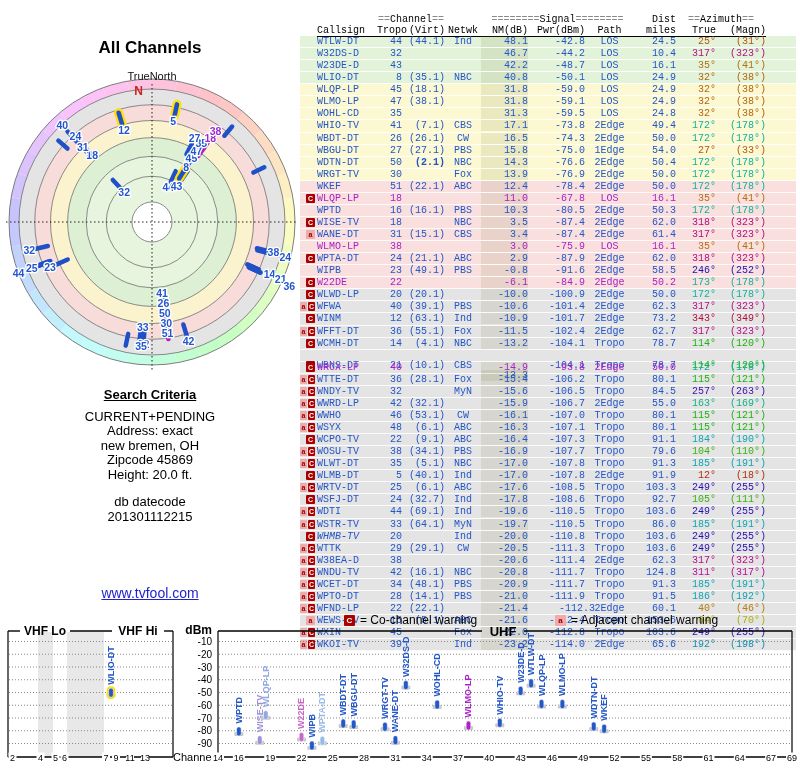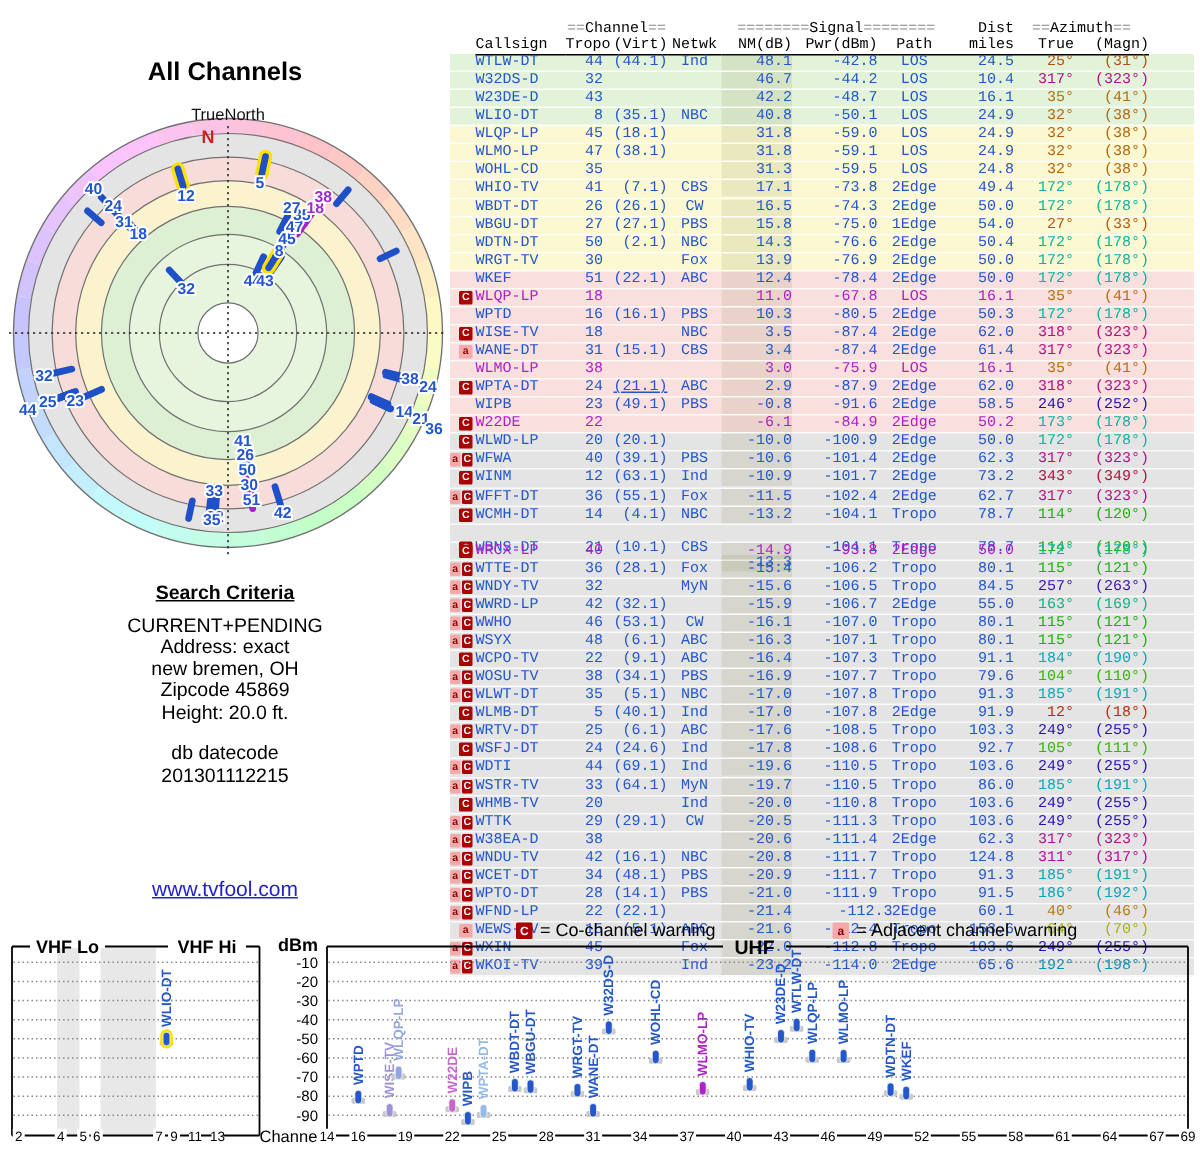--- a/index.html
+++ b/index.html
@@ -355,21 +355,21 @@
         <div class="cell r" style="color: rgb(35, 86, 200);">-75.0</div>
         <div class="cell c" style="color: rgb(35, 86, 200);">1Edge</div>
         <div class="cell r" style="color: rgb(35, 86, 200);">54.0</div>
         <div class="cell r" style="color: rgb(179, 89, 15);">27°</div>
         <div class="cell r" style="color: rgb(179, 89, 15);">(33°)</div>
       </div>
       <div class="trow drow bg-y">
         <div class="cell warnbox"></div>
         <div class="cell l" style="color: rgb(35, 86, 200);">WDTN-DT</div>
         <div class="cell r" style="color: rgb(35, 86, 200);">50</div>
-        <div class="cell r" style="color: rgb(35, 86, 200);">(2.1)</div>
+        <div class="cell r" style="color: rgb(35, 86, 200); font-weight: bold;">(2.1)</div>
         <div class="cell c" style="color: rgb(35, 86, 200);">NBC</div>
         <div class="cell r nmcell" style="color: rgb(35, 86, 200);">14.3</div>
         <div class="cell r" style="color: rgb(35, 86, 200);">-76.6</div>
         <div class="cell c" style="color: rgb(35, 86, 200);">2Edge</div>
         <div class="cell r" style="color: rgb(35, 86, 200);">50.4</div>
         <div class="cell r" style="color: rgb(15, 179, 157);">172°</div>
         <div class="cell r" style="color: rgb(15, 179, 157);">(178°)</div>
       </div>
       <div class="trow drow bg-y">
         <div class="cell warnbox"></div>
@@ -459,21 +459,21 @@
         <div class="cell r" style="color: rgb(171, 31, 198);">-75.9</div>
         <div class="cell c" style="color: rgb(171, 31, 198);">LOS</div>
         <div class="cell r" style="color: rgb(171, 31, 198);">16.1</div>
         <div class="cell r" style="color: rgb(179, 111, 15);">35°</div>
         <div class="cell r" style="color: rgb(179, 111, 15);">(41°)</div>
       </div>
       <div class="trow drow bg-p">
         <div class="cell warnbox"><span class="wC">C</span></div>
         <div class="cell l" style="color: rgb(35, 86, 200);">WPTA-DT</div>
         <div class="cell r" style="color: rgb(35, 86, 200);">24</div>
-        <div class="cell r" style="color: rgb(35, 86, 200); text-decoration: underline;">(21.1)</div>
+        <div class="cell r" style="color: rgb(35, 86, 200);">(21.1)</div>
         <div class="cell c" style="color: rgb(35, 86, 200);">ABC</div>
         <div class="cell r nmcell" style="color: rgb(35, 86, 200);">2.9</div>
         <div class="cell r" style="color: rgb(35, 86, 200);">-87.9</div>
         <div class="cell c" style="color: rgb(35, 86, 200);">2Edge</div>
         <div class="cell r" style="color: rgb(35, 86, 200);">62.0</div>
         <div class="cell r" style="color: rgb(179, 15, 130);">318°</div>
         <div class="cell r" style="color: rgb(179, 15, 130);">(323°)</div>
       </div>
       <div class="trow drow bg-p">
         <div class="cell warnbox"></div>
@@ -719,21 +719,21 @@
         <div class="cell r" style="color: rgb(35, 86, 200);">-108.5</div>
         <div class="cell c" style="color: rgb(35, 86, 200);">Tropo</div>
         <div class="cell r" style="color: rgb(35, 86, 200);">103.3</div>
         <div class="cell r" style="color: rgb(39, 15, 179);">249°</div>
         <div class="cell r" style="color: rgb(39, 15, 179);">(255°)</div>
       </div>
       <div class="trow drow bg-x">
         <div class="cell warnbox"><span class="wC">C</span></div>
         <div class="cell l" style="color: rgb(35, 86, 200);">WSFJ-DT</div>
         <div class="cell r" style="color: rgb(35, 86, 200);">24</div>
-        <div class="cell r" style="color: rgb(35, 86, 200);">(24.6)</div>
+        <div class="cell r" style="color: rgb(35, 86, 200);">(32.7)</div>
         <div class="cell c" style="color: rgb(35, 86, 200);">Ind</div>
         <div class="cell r nmcell" style="color: rgb(35, 86, 200);">-17.8</div>
         <div class="cell r" style="color: rgb(35, 86, 200);">-108.6</div>
         <div class="cell c" style="color: rgb(35, 86, 200);">Tropo</div>
         <div class="cell r" style="color: rgb(35, 86, 200);">92.7</div>
         <div class="cell r" style="color: rgb(56, 179, 15);">105°</div>
         <div class="cell r" style="color: rgb(56, 179, 15);">(111°)</div>
       </div>
       <div class="trow drow bg-x">
         <div class="cell warnbox"><span class="wA">a</span><span class="wC">C</span></div>
@@ -756,21 +756,21 @@
         <div class="cell c" style="color: rgb(35, 86, 200);">MyN</div>
         <div class="cell r nmcell" style="color: rgb(35, 86, 200);">-19.7</div>
         <div class="cell r" style="color: rgb(35, 86, 200);">-110.5</div>
         <div class="cell c" style="color: rgb(35, 86, 200);">Tropo</div>
         <div class="cell r" style="color: rgb(35, 86, 200);">86.0</div>
         <div class="cell r" style="color: rgb(15, 166, 179);">185°</div>
         <div class="cell r" style="color: rgb(15, 166, 179);">(191°)</div>
       </div>
       <div class="trow drow bg-x">
         <div class="cell warnbox"><span class="wC">C</span></div>
-        <div class="cell l" style="color: rgb(35, 86, 200);">WHMB-TV</div>
+        <div class="cell l" style="color: rgb(35, 86, 200); font-style: italic;">WHMB-TV</div>
         <div class="cell r" style="color: rgb(35, 86, 200);">20</div>
         <div class="cell r" style="color: rgb(35, 86, 200);"></div>
         <div class="cell c" style="color: rgb(35, 86, 200);">Ind</div>
         <div class="cell r nmcell" style="color: rgb(35, 86, 200);">-20.0</div>
         <div class="cell r" style="color: rgb(35, 86, 200);">-110.8</div>
         <div class="cell c" style="color: rgb(35, 86, 200);">Tropo</div>
         <div class="cell r" style="color: rgb(35, 86, 200);">103.6</div>
         <div class="cell r" style="color: rgb(39, 15, 179);">249°</div>
         <div class="cell r" style="color: rgb(39, 15, 179);">(255°)</div>
       </div>

